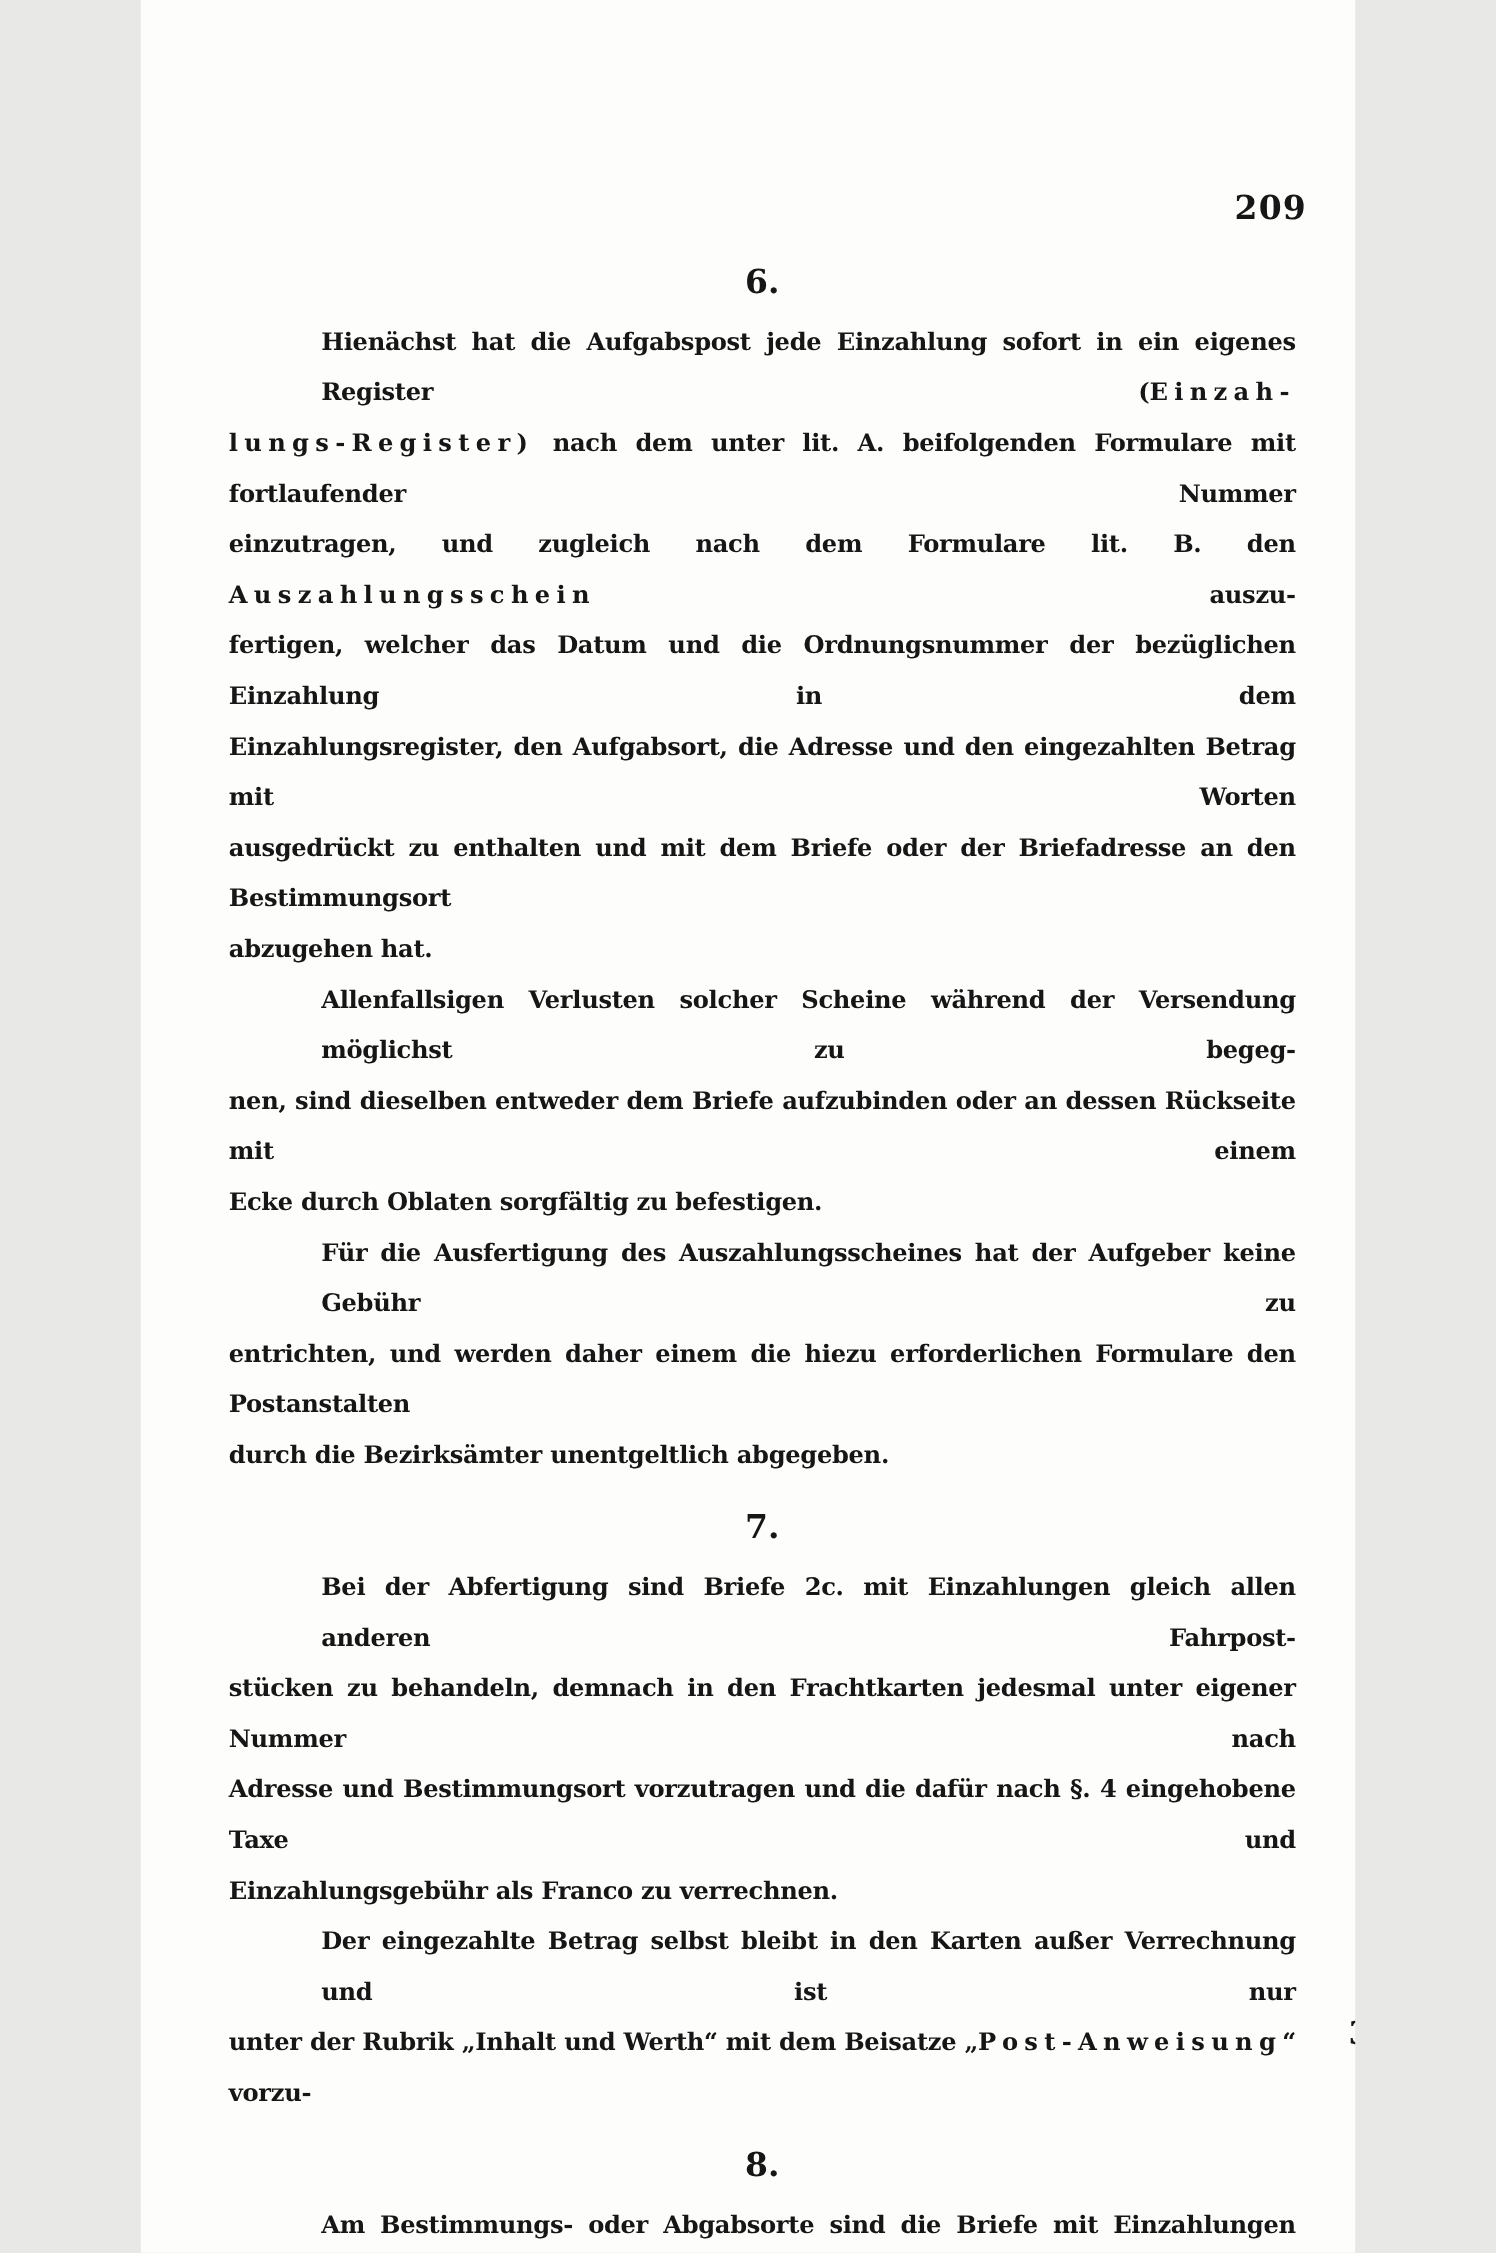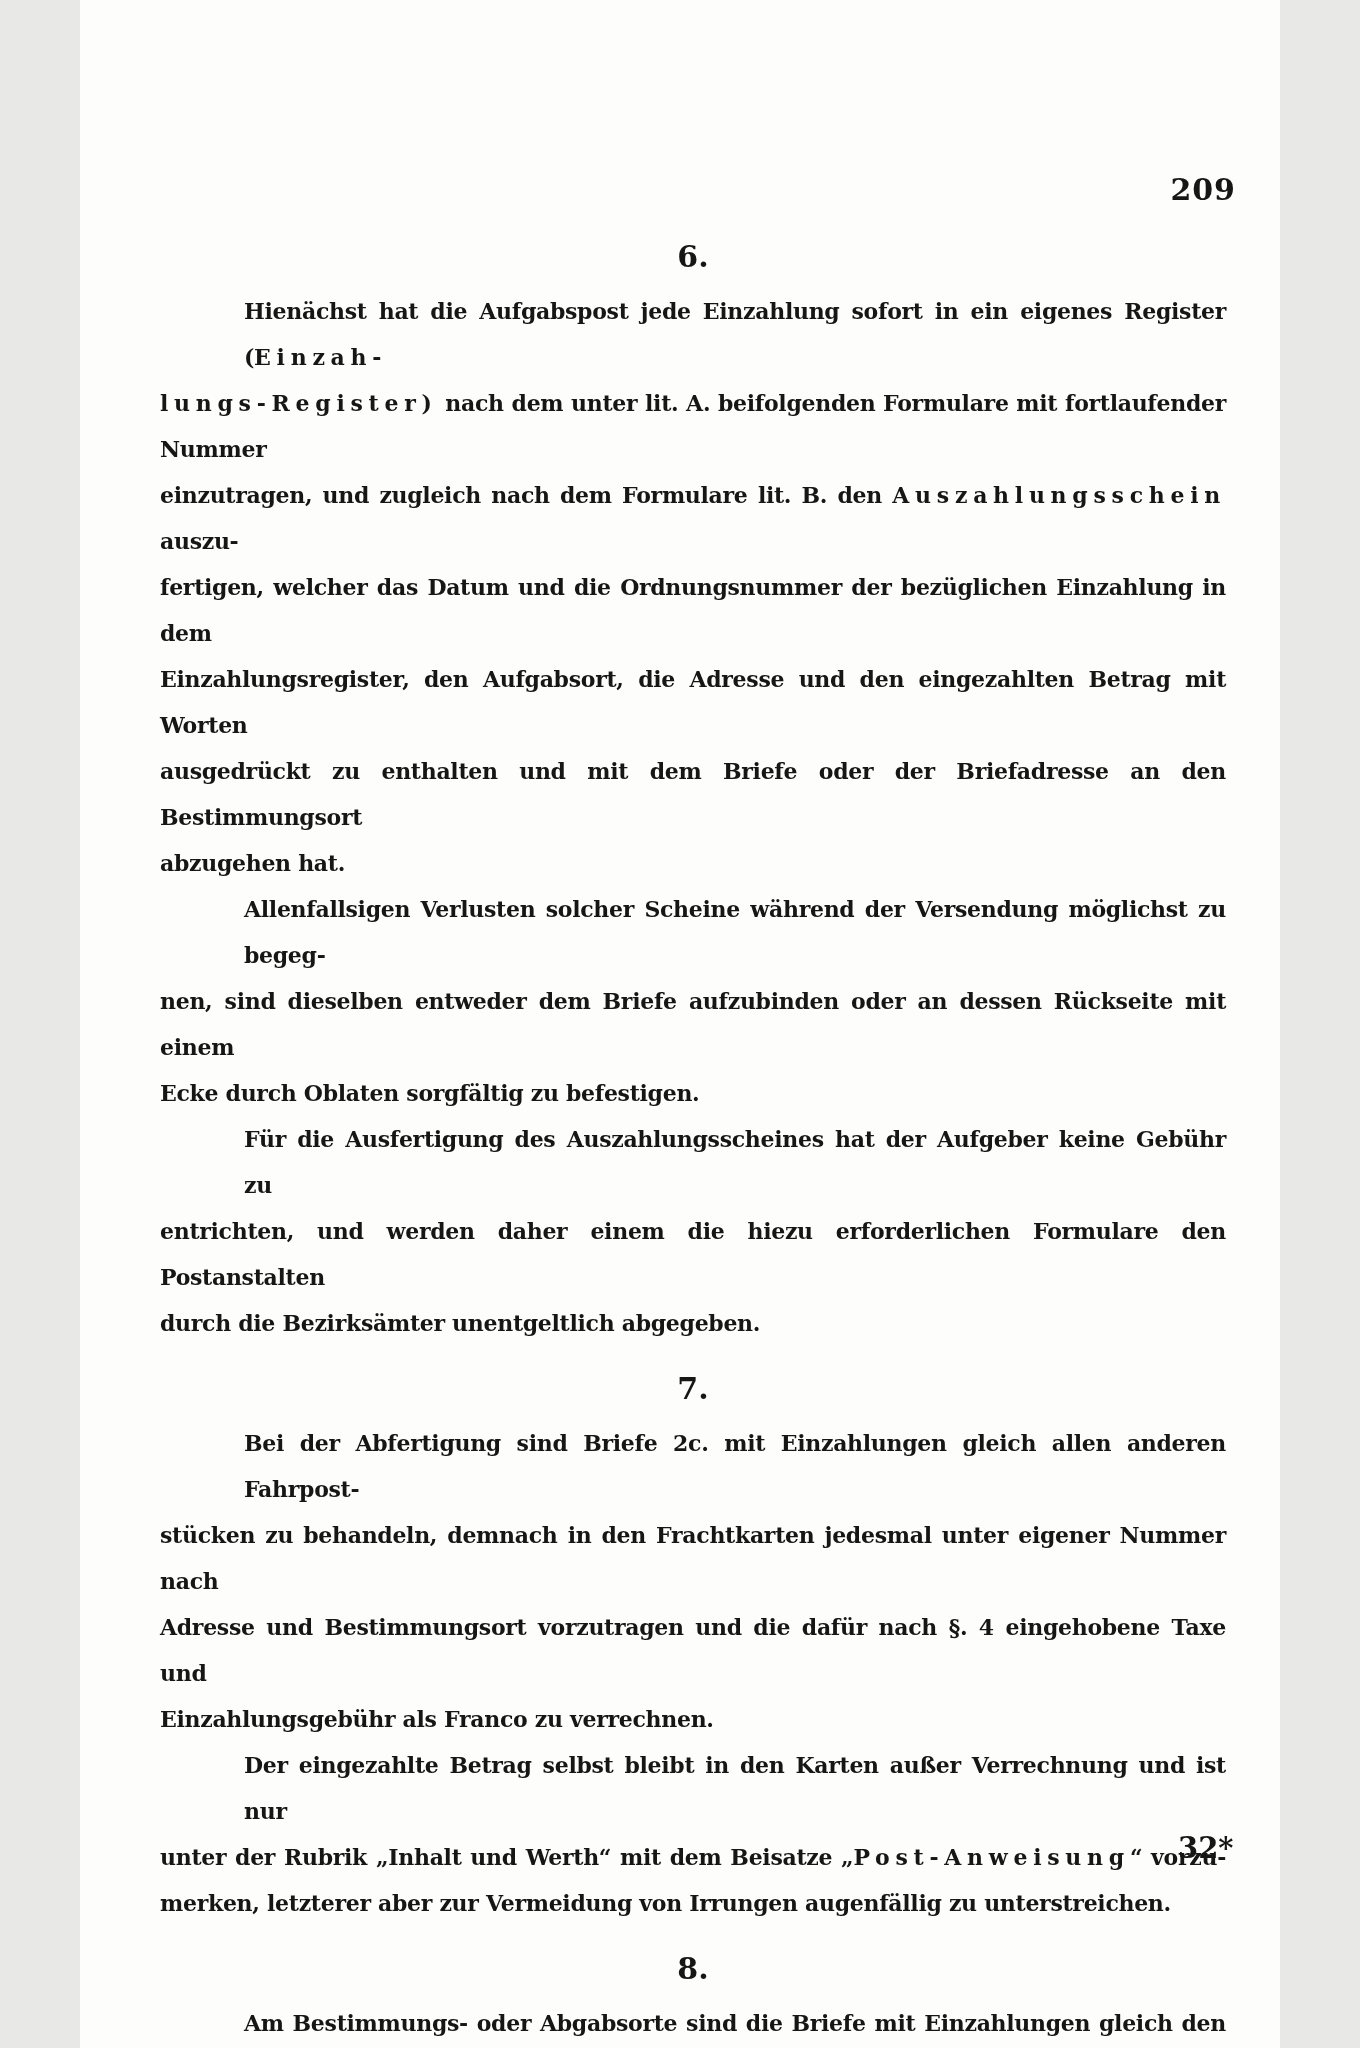--- a/index.html
+++ b/index.html
@@ -1,18 +1,18 @@
 <!DOCTYPE html>
 <html><head>
 <meta charset="utf-8">
 <style>
   html, body { margin: 0; padding: 0; background: #e8e8e6; }
   .page {
     position: relative;
-    width: 1200px;
+    width: 1104px;
     height: 2048px;
     margin: 0 auto;
     background: #fdfdfb;
     font-family: "DejaVu Serif", "Liberation Serif", serif;
     color: #161616;
     overflow: hidden;
   }
   .page-number {
     position: absolute;
     top: 172px;
@@ -97,21 +97,20 @@
     <div>
       <div class="line firstline">Bei der Abfertigung sind Briefe 2c. mit Einzahlungen gleich allen anderen Fahrpost-</div>
       <div class="line">stücken zu behandeln, demnach in den Frachtkarten jedesmal unter eigener Nummer nach</div>
       <div class="line">Adresse und Bestimmungsort vorzutragen und die dafür nach §. 4 eingehobene Taxe und</div>
       <div class="line lastline">Einzahlungsgebühr als Franco zu verrechnen.</div>
     </div>
 
     <div>
       <div class="line firstline">Der eingezahlte Betrag selbst bleibt in den Karten außer Verrechnung und ist nur</div>
       <div class="line"><span>unter der Rubrik „Inhalt und Werth“ mit dem Beisatze „</span><span class="sperr">Post-Anweisung</span><span>“ vorzu-</span></div>
-      <div class="line lastline">merken, letzterer aber zur Vermeidung von Irrungen augenfällig zu unterstreichen.</div>
     </div>
 
     <div class="sec-heading">8.</div>
 
     <div>
       <div class="line firstline">Am Bestimmungs- oder Abgabsorte sind die Briefe mit Einzahlungen gleich den</div>
 
     </div>
 
   </div>

